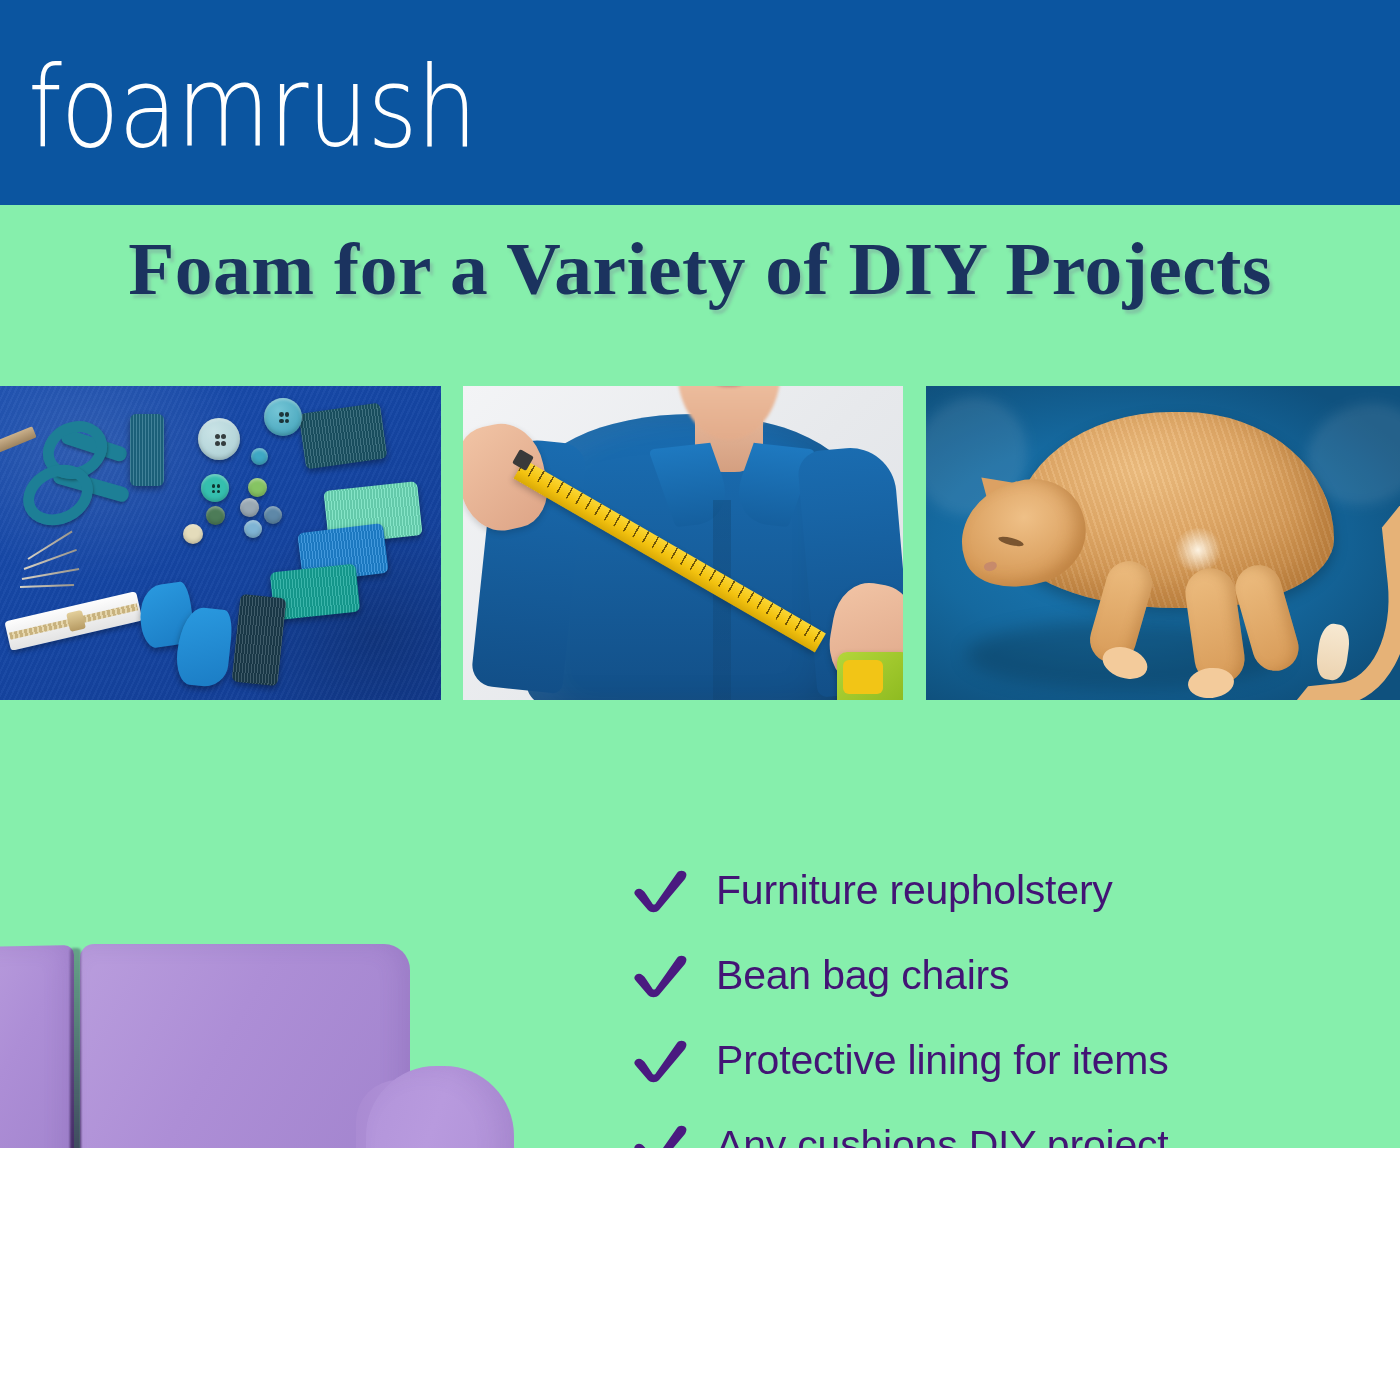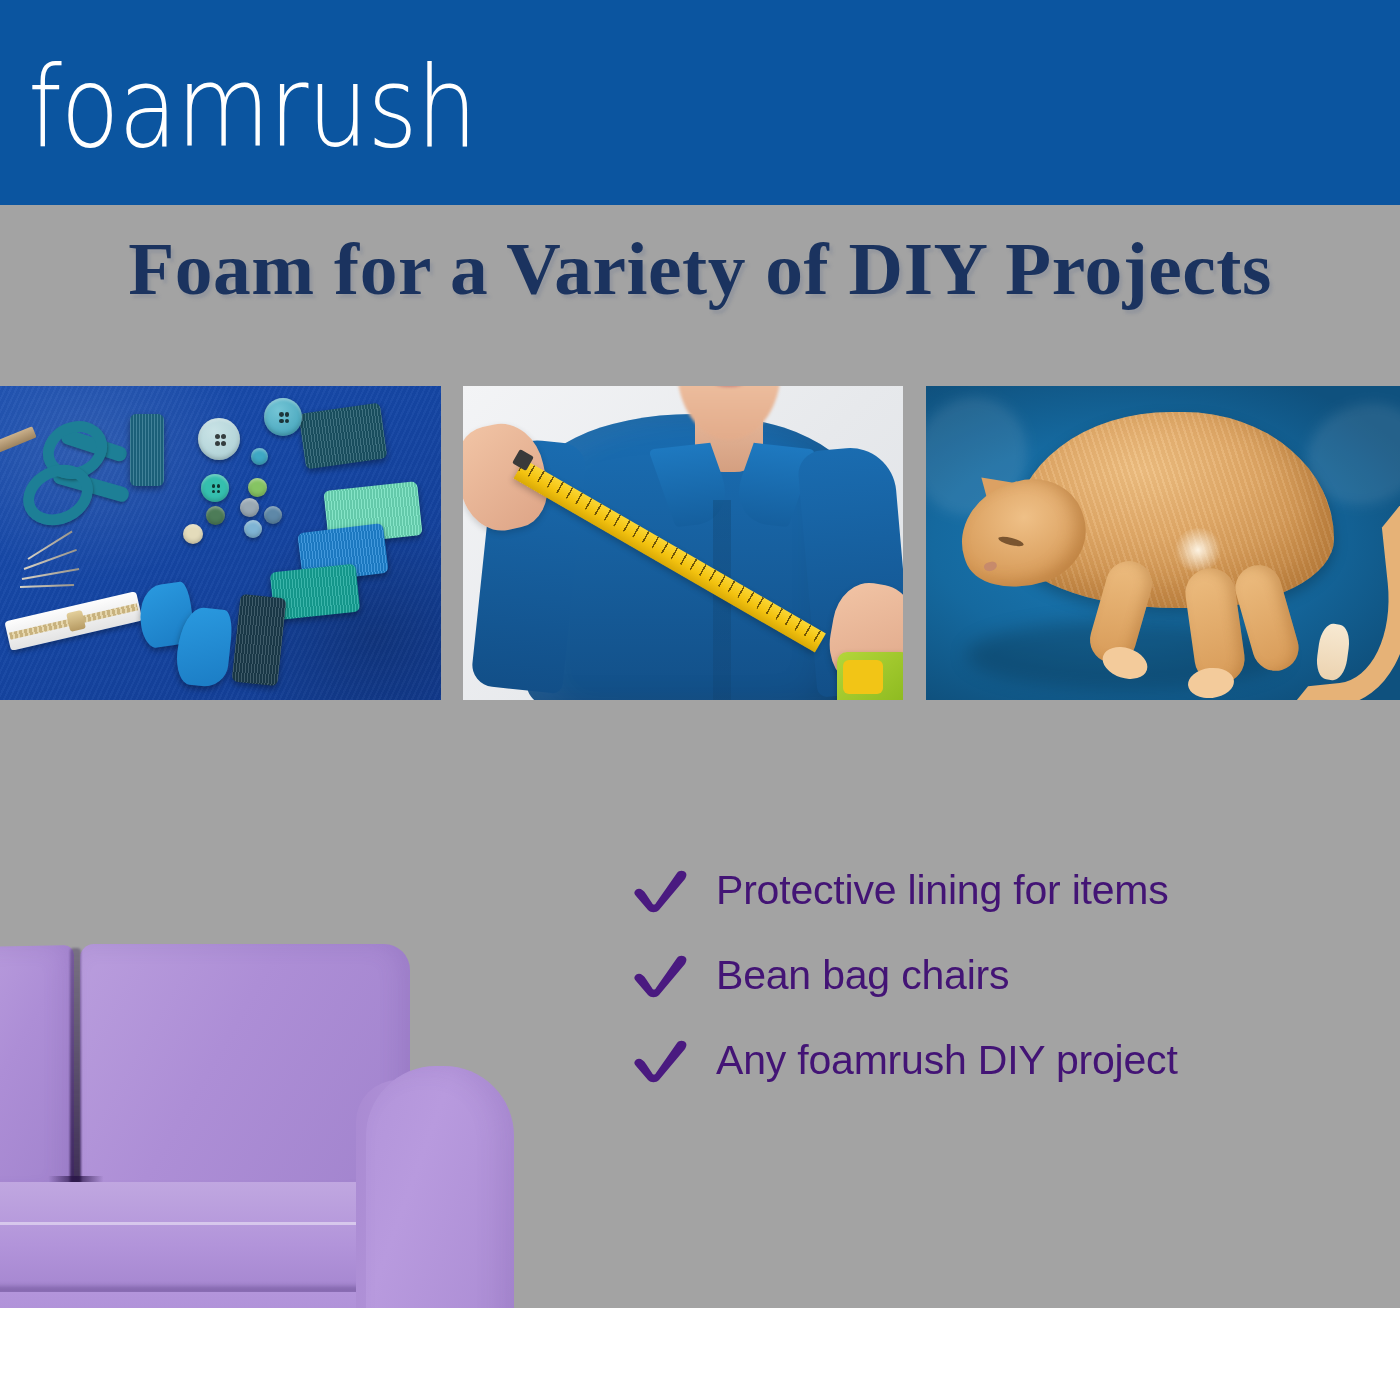--- a/index.html
+++ b/index.html
@@ -6,22 +6,22 @@
     margin: 0;
     padding: 0;
     background: #ffffff;
   }
   body {
     font-family: "Liberation Sans", sans-serif;
   }
   .page {
     position: relative;
     width: 1400px;
-    height: 1308px;
-    background: #a3a3a3;
+    height: 1148px;
+    background: #86efac;
     overflow: hidden;
   }
 
   
   .header-banner {
     position: absolute;
     left: 0;
     top: 0;
     width: 1400px;
     height: 205px;
@@ -676,37 +676,43 @@
     <div class="sofa-base"></div>
     <div class="sofa-arm-inner"></div>
     <div class="sofa-arm"></div>
     <div class="leg-back"></div>
     <div class="leg-front"></div>
   </div>
 
   <div class="benefits">
 
 
+    <div class="benefit-row">
+      <svg class="check-icon" viewBox="0 0 58 44">
+        <path d="M3 22 C6 18, 11 20, 14 25 L20 34 C21 36, 23 36, 24 34 L45 4 C47 1, 52 1, 54 4 C55 6, 54 8, 53 10 L27 41 C24 44, 19 44, 16 41 L4 27 C2 25, 2 23, 3 22 Z" fill="#4a1a80"></path>
+      </svg>
+      <span class="benefit-label">Furniture reupholstery</span>
+    </div>
+
+    <div class="benefit-row">
+      <svg class="check-icon" viewBox="0 0 58 44">
+        <path d="M3 22 C6 18, 11 20, 14 25 L20 34 C21 36, 23 36, 24 34 L45 4 C47 1, 52 1, 54 4 C55 6, 54 8, 53 10 L27 41 C24 44, 19 44, 16 41 L4 27 C2 25, 2 23, 3 22 Z" fill="#4a1a80"></path>
+      </svg>
+      <span class="benefit-label">Bean bag chairs</span>
+    </div>
 
     <div class="benefit-row">
       <svg class="check-icon" viewBox="0 0 58 44">
         <path d="M3 22 C6 18, 11 20, 14 25 L20 34 C21 36, 23 36, 24 34 L45 4 C47 1, 52 1, 54 4 C55 6, 54 8, 53 10 L27 41 C24 44, 19 44, 16 41 L4 27 C2 25, 2 23, 3 22 Z" fill="#4a1a80"></path>
       </svg>
       <span class="benefit-label">Protective lining for items</span>
     </div>
 
     <div class="benefit-row">
       <svg class="check-icon" viewBox="0 0 58 44">
         <path d="M3 22 C6 18, 11 20, 14 25 L20 34 C21 36, 23 36, 24 34 L45 4 C47 1, 52 1, 54 4 C55 6, 54 8, 53 10 L27 41 C24 44, 19 44, 16 41 L4 27 C2 25, 2 23, 3 22 Z" fill="#4a1a80"></path>
       </svg>
-      <span class="benefit-label">Bean bag chairs</span>
+      <span class="benefit-label">Any cushions DIY project</span>
     </div>
 
-    <div class="benefit-row">
-      <svg class="check-icon" viewBox="0 0 58 44">
-        <path d="M3 22 C6 18, 11 20, 14 25 L20 34 C21 36, 23 36, 24 34 L45 4 C47 1, 52 1, 54 4 C55 6, 54 8, 53 10 L27 41 C24 44, 19 44, 16 41 L4 27 C2 25, 2 23, 3 22 Z" fill="#4a1a80"></path>
-      </svg>
-      <span class="benefit-label">Any foamrush DIY project</span>
-    </div>
-
   </div>
 
 </div>
 
 </body></html>

